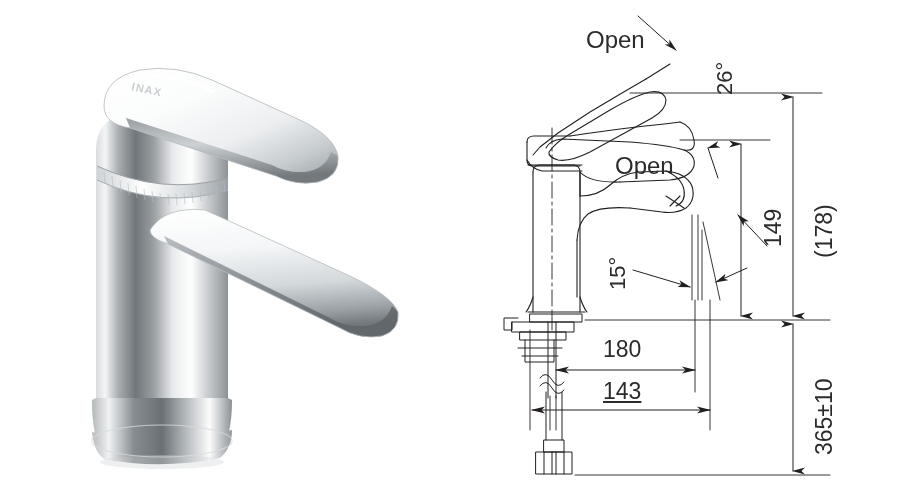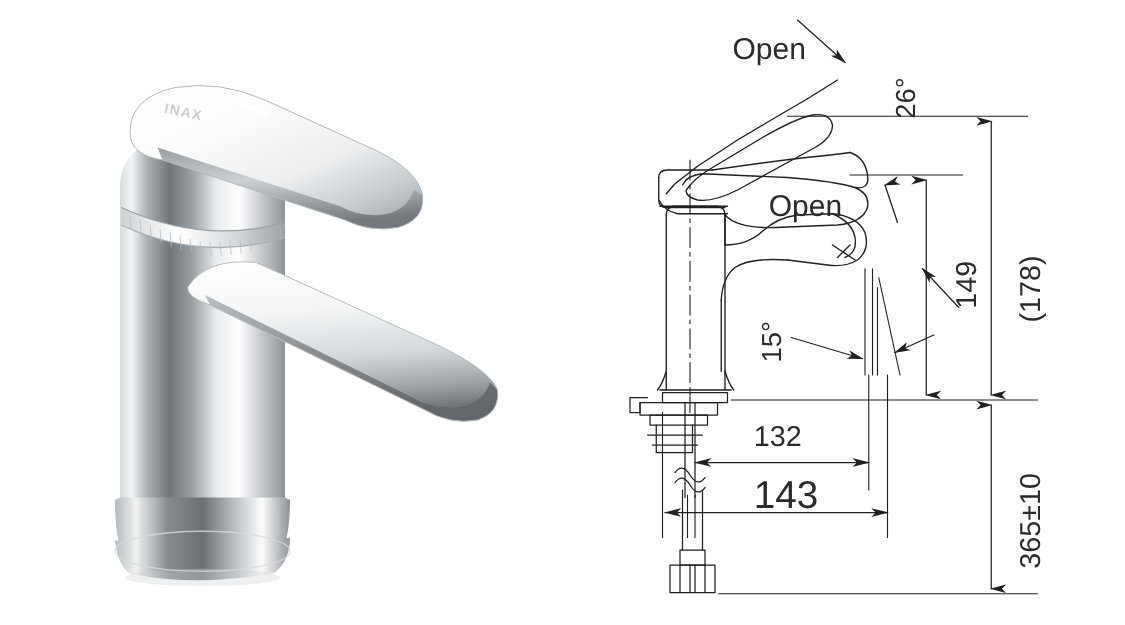--- a/index.html
+++ b/index.html
@@ -289,18 +289,18 @@
     <div class="lbl rot90" style="left:242px;top:95px;font-size:22px;">26°</div>
 
     <div class="lbl rot90" style="left:135px;top:290px;font-size:22px;">15°</div>
 
     <div class="lbl rot90" style="left:290px;top:247px;font-size:23px;">149</div>
 
     <div class="lbl rot90" style="left:341px;top:258px;font-size:23px;">(178)</div>
 
     <div class="lbl rot90" style="left:341px;top:455px;font-size:23px;">365±10</div>
 
-    <div class="lbl" style="left:133px;top:336px;font-size:23px;">132</div>
-
-    <div class="lbl" style="left:133px;top:378px;font-size:31px;">143</div>
+    <div class="lbl" style="left:133px;top:336px;font-size:23px;">180</div>
+
+    <div class="lbl" style="left:133px;top:378px;font-size:23px;text-decoration:underline;">143</div>
   </div>
 
 </div>
 
 </body></html>

